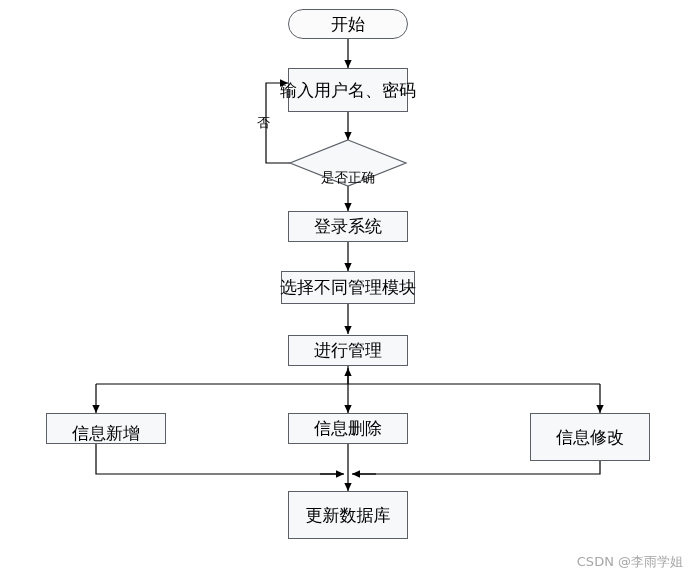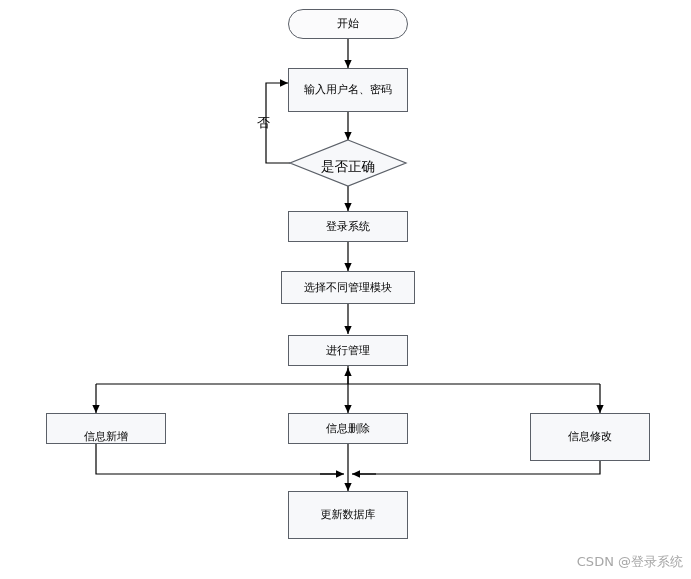--- a/index.html
+++ b/index.html
@@ -26,40 +26,40 @@
   }
   .node {
     position: absolute;
     box-sizing: border-box;
     display: flex;
     align-items: center;
     justify-content: center;
     background: #f7f8fa;
     border: 1px solid #5b6068;
     color: #000000;
-    font-size: 11px;
+    font-size: 17px;
     line-height: 1.2;
     text-align: center;
     white-space: nowrap;
   }
   .node.terminator {
     border-radius: 18px;
     background: #fbfbfc;
   }
   .node-label {
     display: block;
   }
   .decision {
     position: absolute;
     box-sizing: border-box;
   }
   .decision .dlabel {
     position: absolute;
     left: 0;
-    top: 4px;
+    top: 15px;
     width: 100%;
     height: 100%;
     display: flex;
     align-items: center;
     justify-content: center;
     font-size: 13.5px;
     color: #000;
     white-space: nowrap;
   }
   .edge-label {
@@ -164,16 +164,16 @@
   <div class="node" style="left:530px; top:413px; width:120px; height:48px;">
     <span class="node-label">信息修改</span>
   </div>
 
   <div class="node" style="left:288px; top:491px; width:120px; height:48px;">
     <span class="node-label">更新数据库</span>
   </div>
 
 
   <div class="watermark" style="right:8px; bottom:8px;">
-    <span>CSDN @登录系统</span>
+    <span>CSDN @李雨学姐</span>
   </div>
 
 </div>
 
 </body></html>

